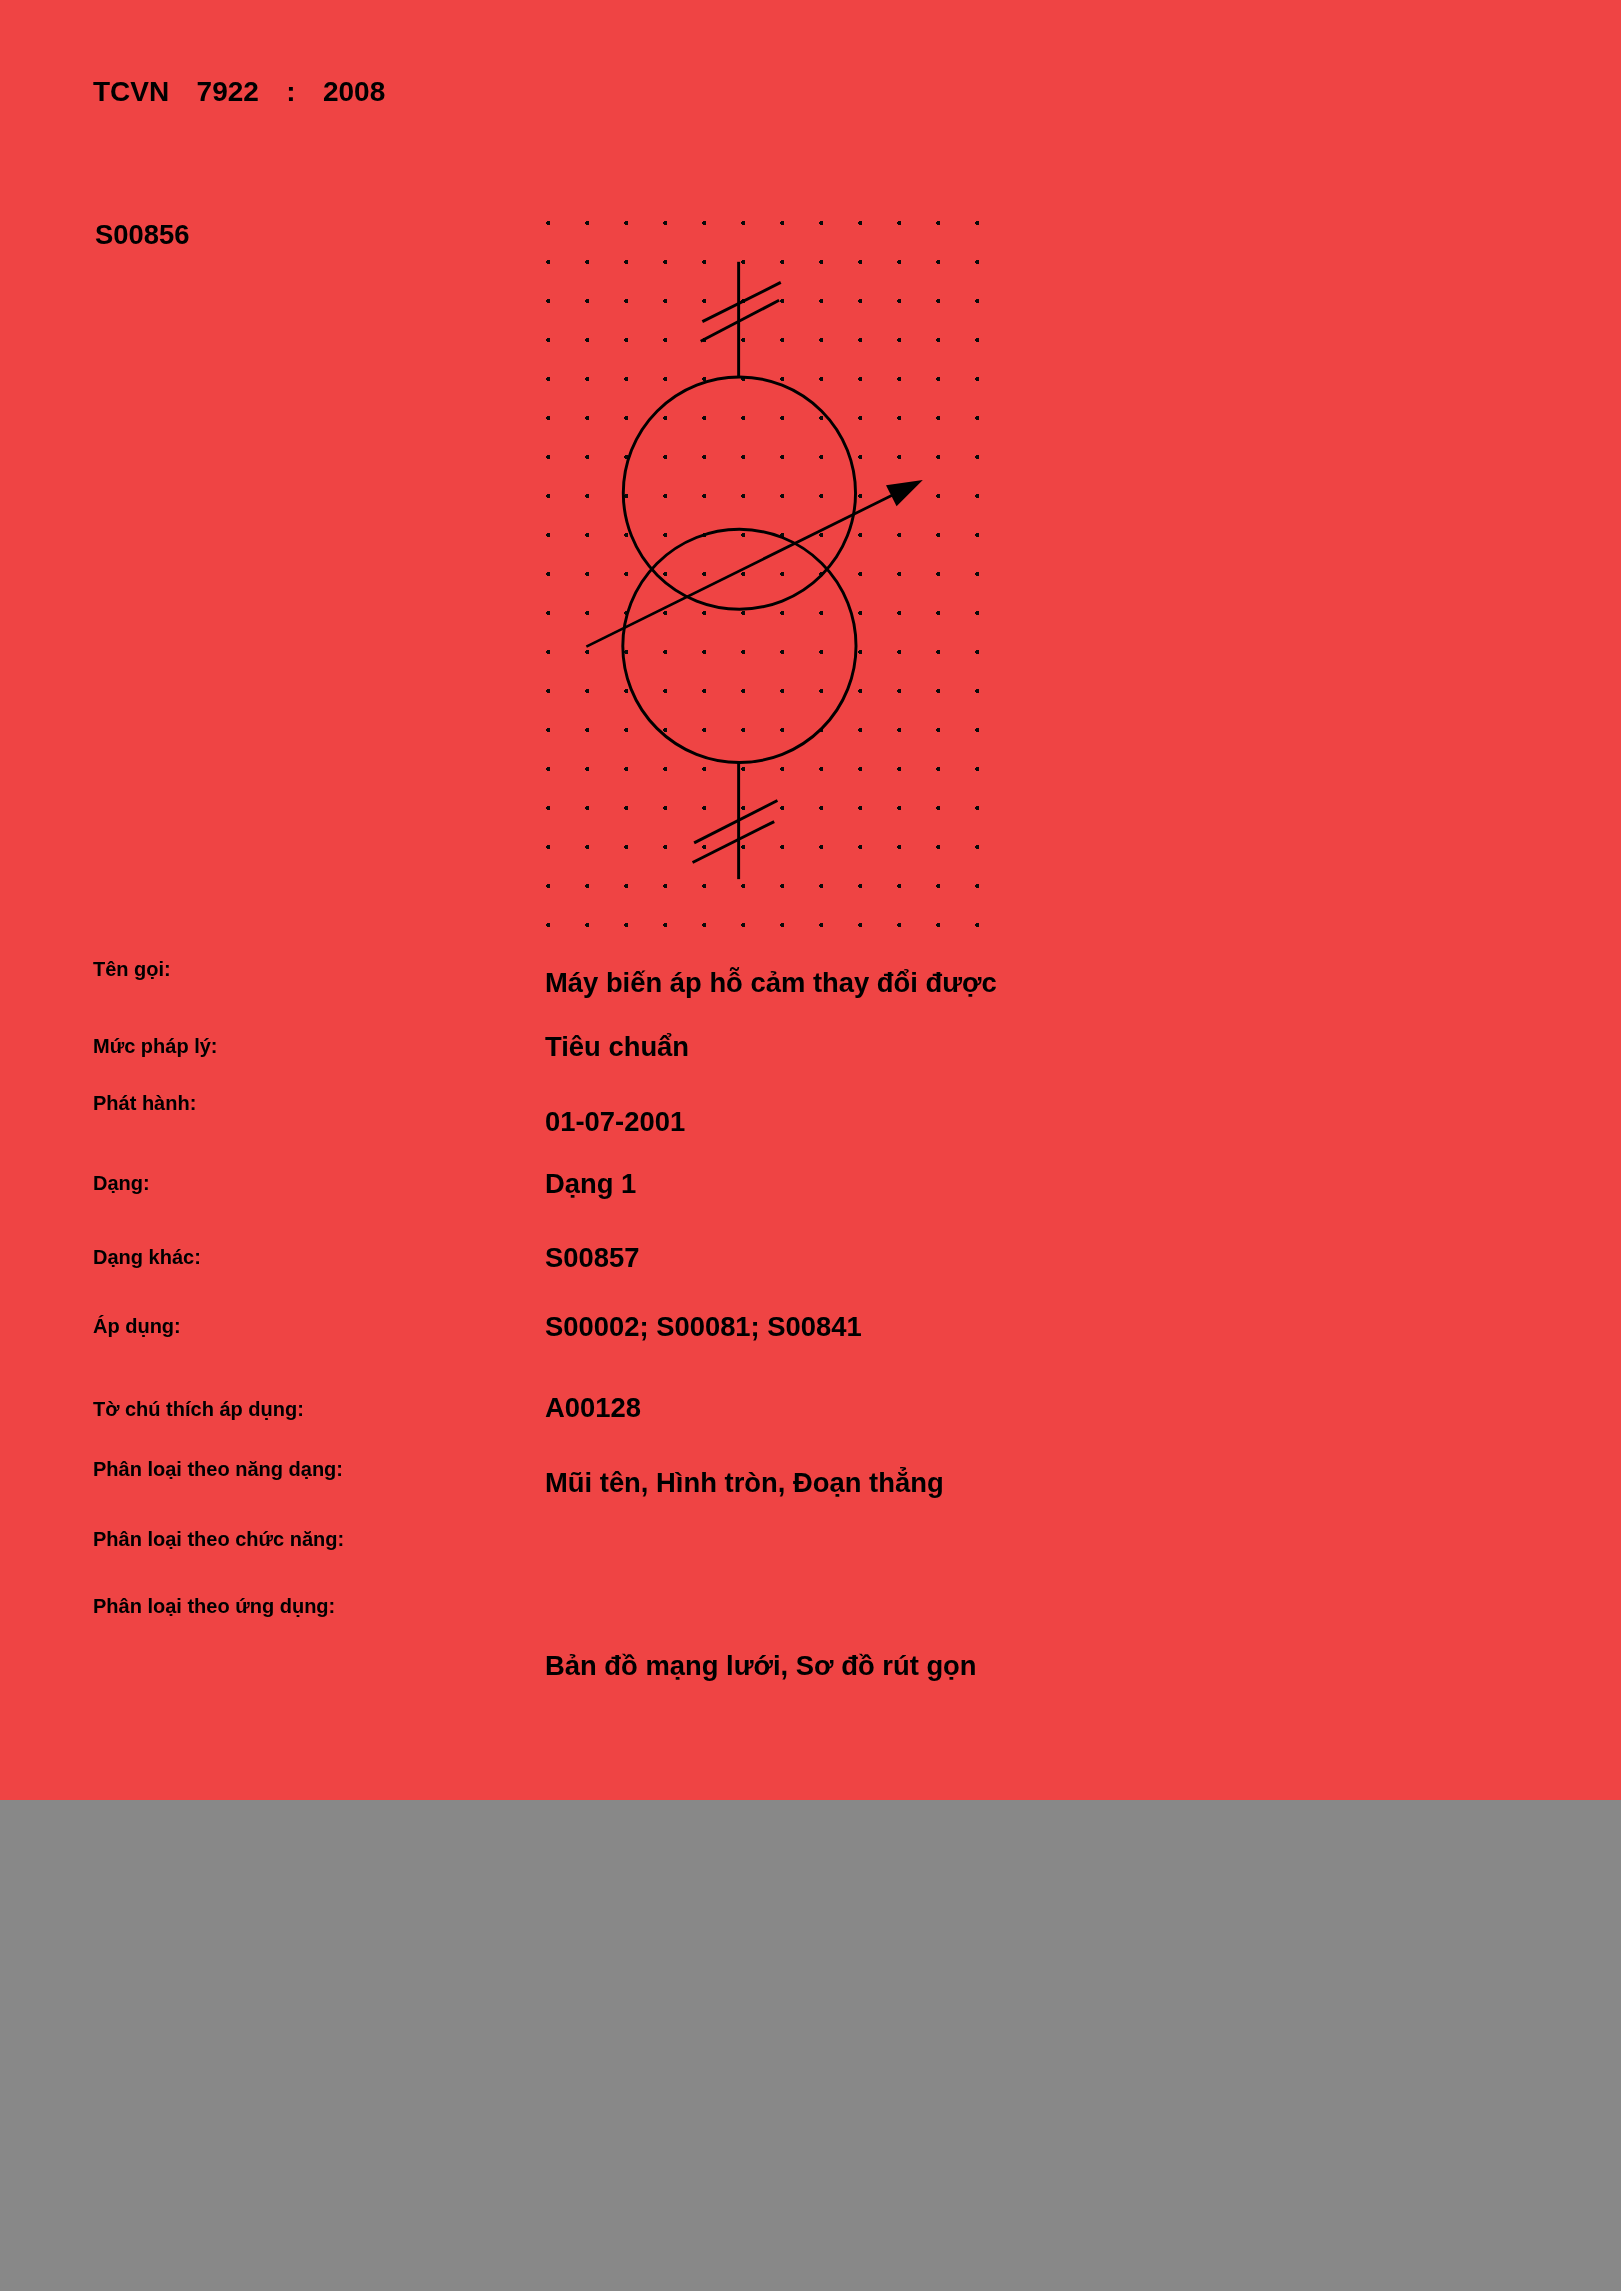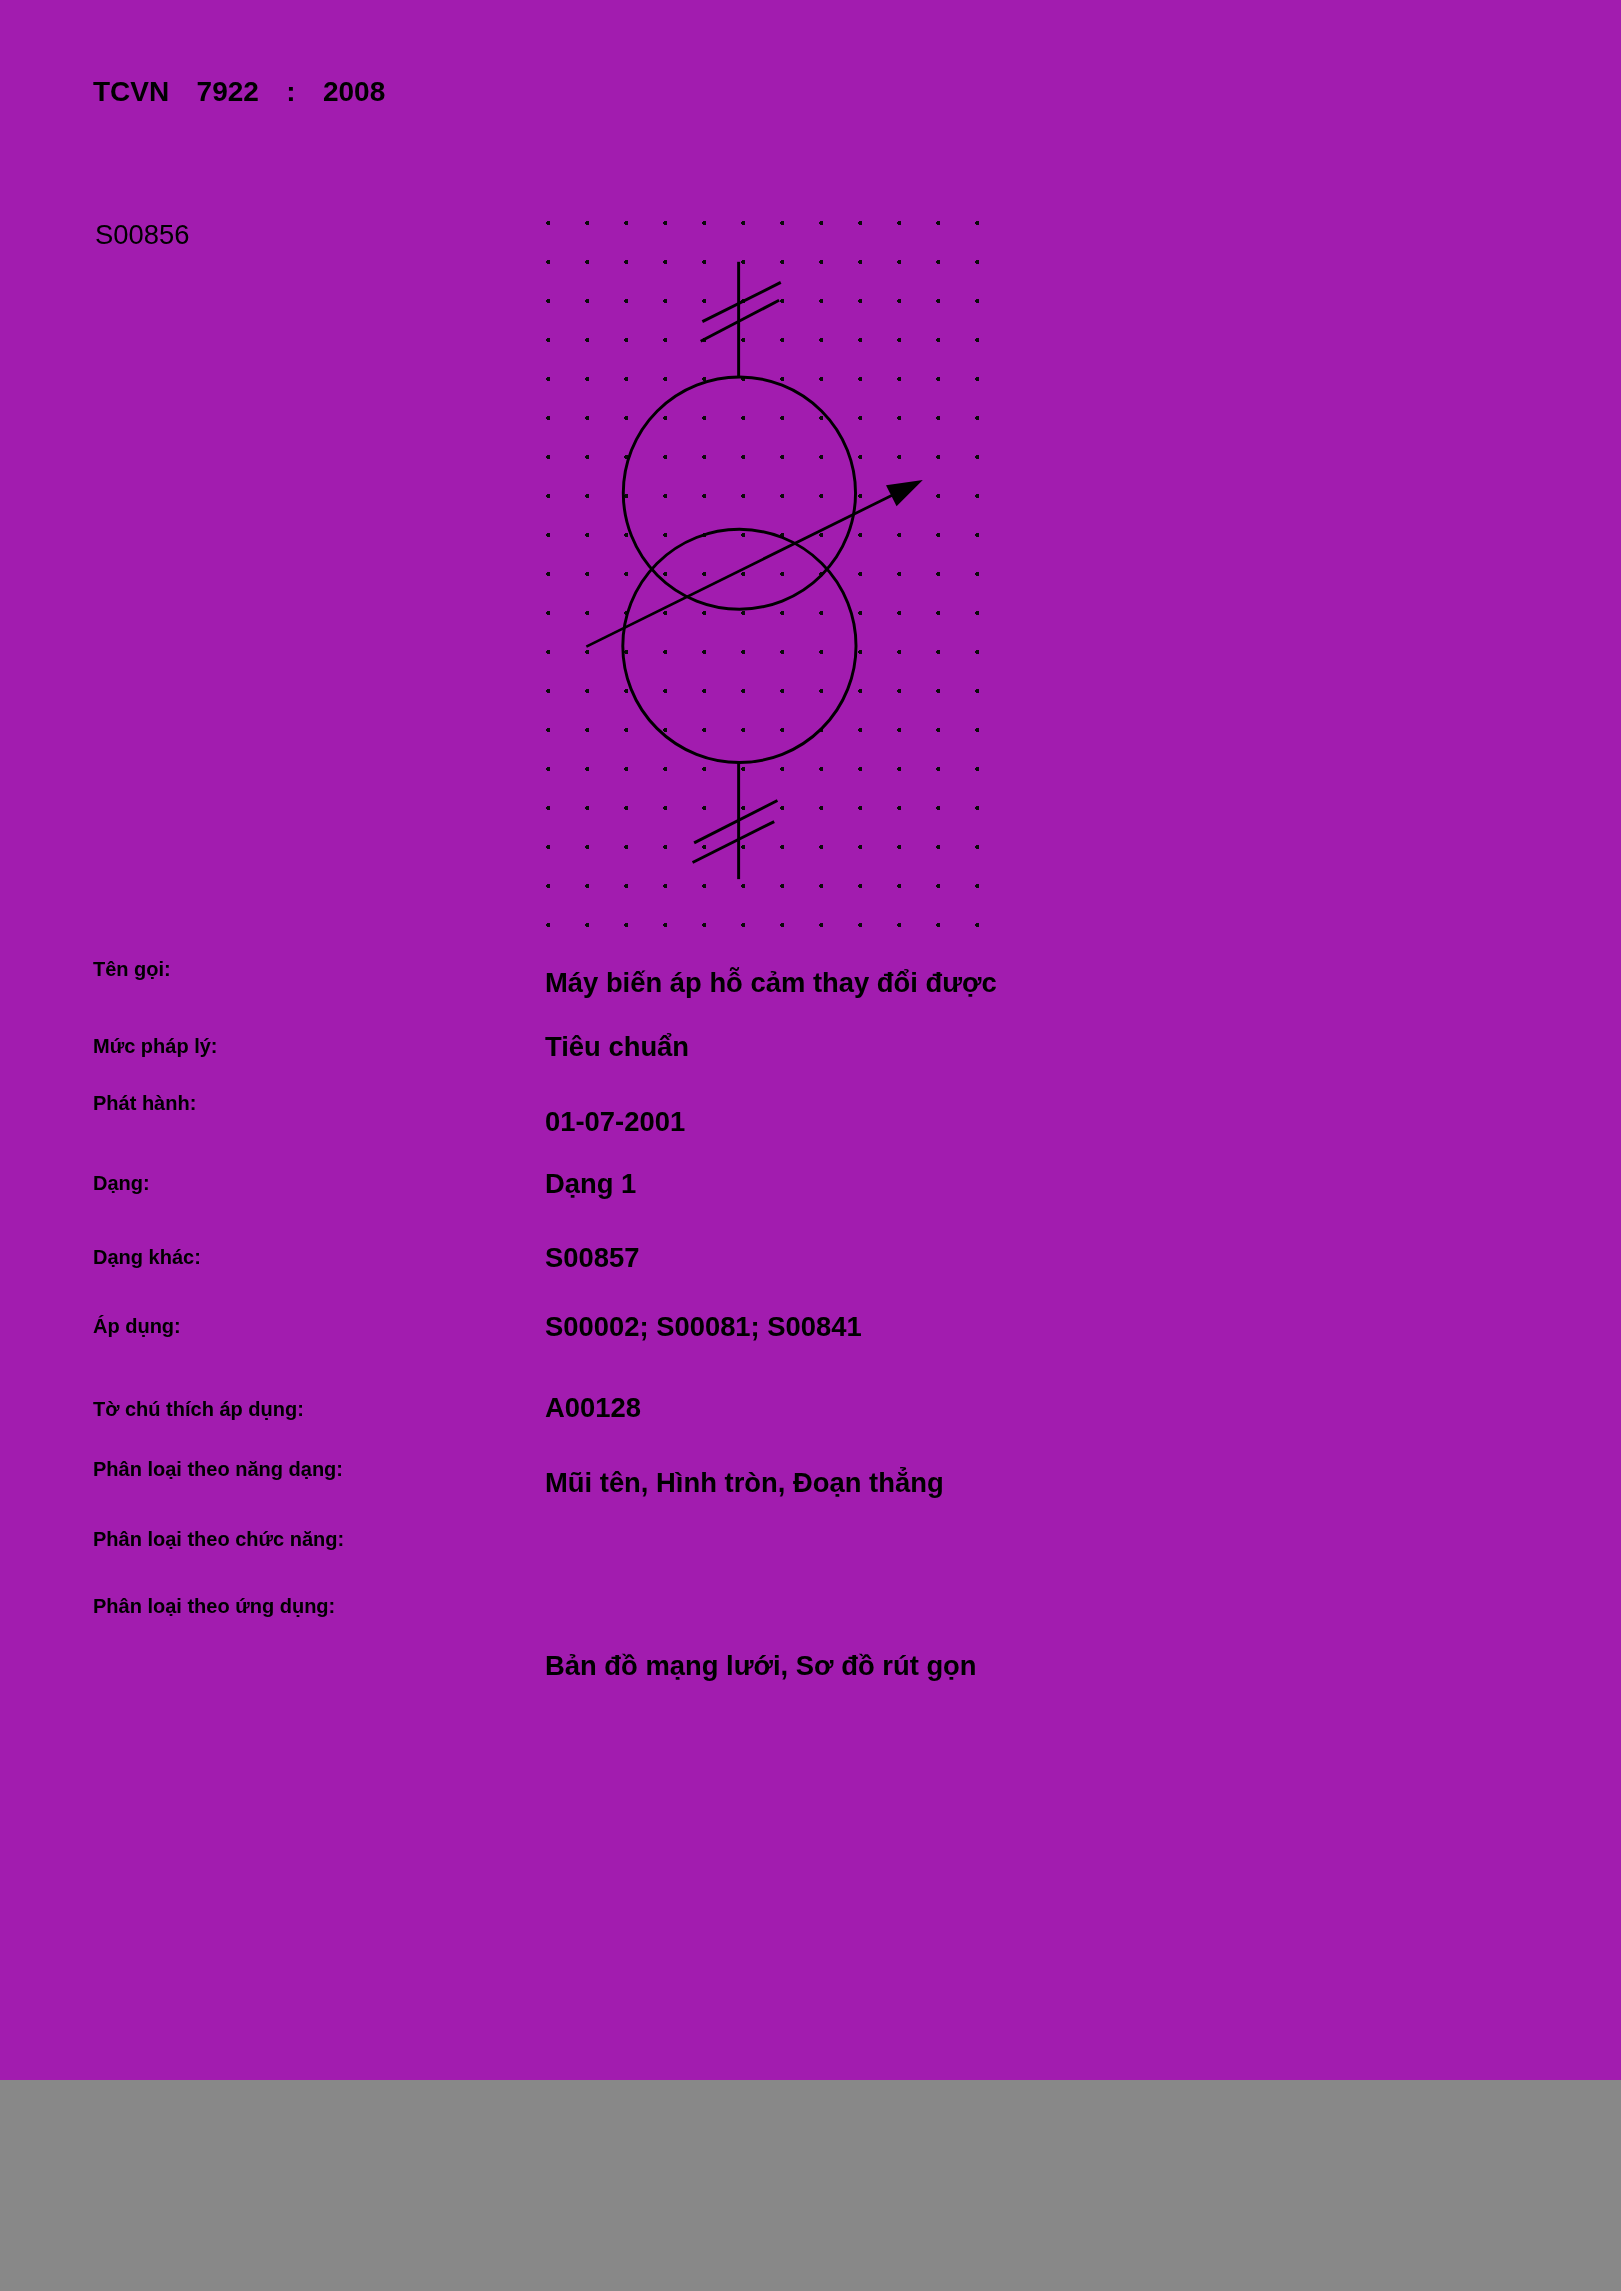--- a/index.html
+++ b/index.html
@@ -1,32 +1,32 @@
 <!DOCTYPE html>
 <html><head>
 <meta charset="utf-8">
 <style>
   html,body { margin:0; padding:0; background:#888; }
   .page {
     position:relative;
-    width:1621px; height:2080px;
+    width:1621px; height:1800px;
     margin:0 auto;
-    background:#a21caf;
+    background:#ef4444;
     color:#000;
     font-family:"Liberation Sans", sans-serif;
     overflow:hidden;
   }
   .hdr {
     position:absolute; left:93px; top:75px;
     font-size:28px; font-weight:bold; line-height:33px;
     word-spacing:19.6px; white-space:nowrap;
   }
   .symid {
     position:absolute; left:95px; top:218px;
-    font-size:27.4px; font-weight:normal; line-height:33px;
+    font-size:27.4px; font-weight:bold; line-height:33px;
   }
   .diagram {
     position:absolute; left:529px; top:204px;
     width:461px; height:730px;
     background-image: radial-gradient(circle 2px at 19.3px 19px, #0a0a0a 97%, rgba(255,255,255,0) 100%);
     background-size: 39px 39px;
   }
   .diagram svg { position:absolute; left:0; top:0; }
   .lbl {
     position:absolute; left:93px;

